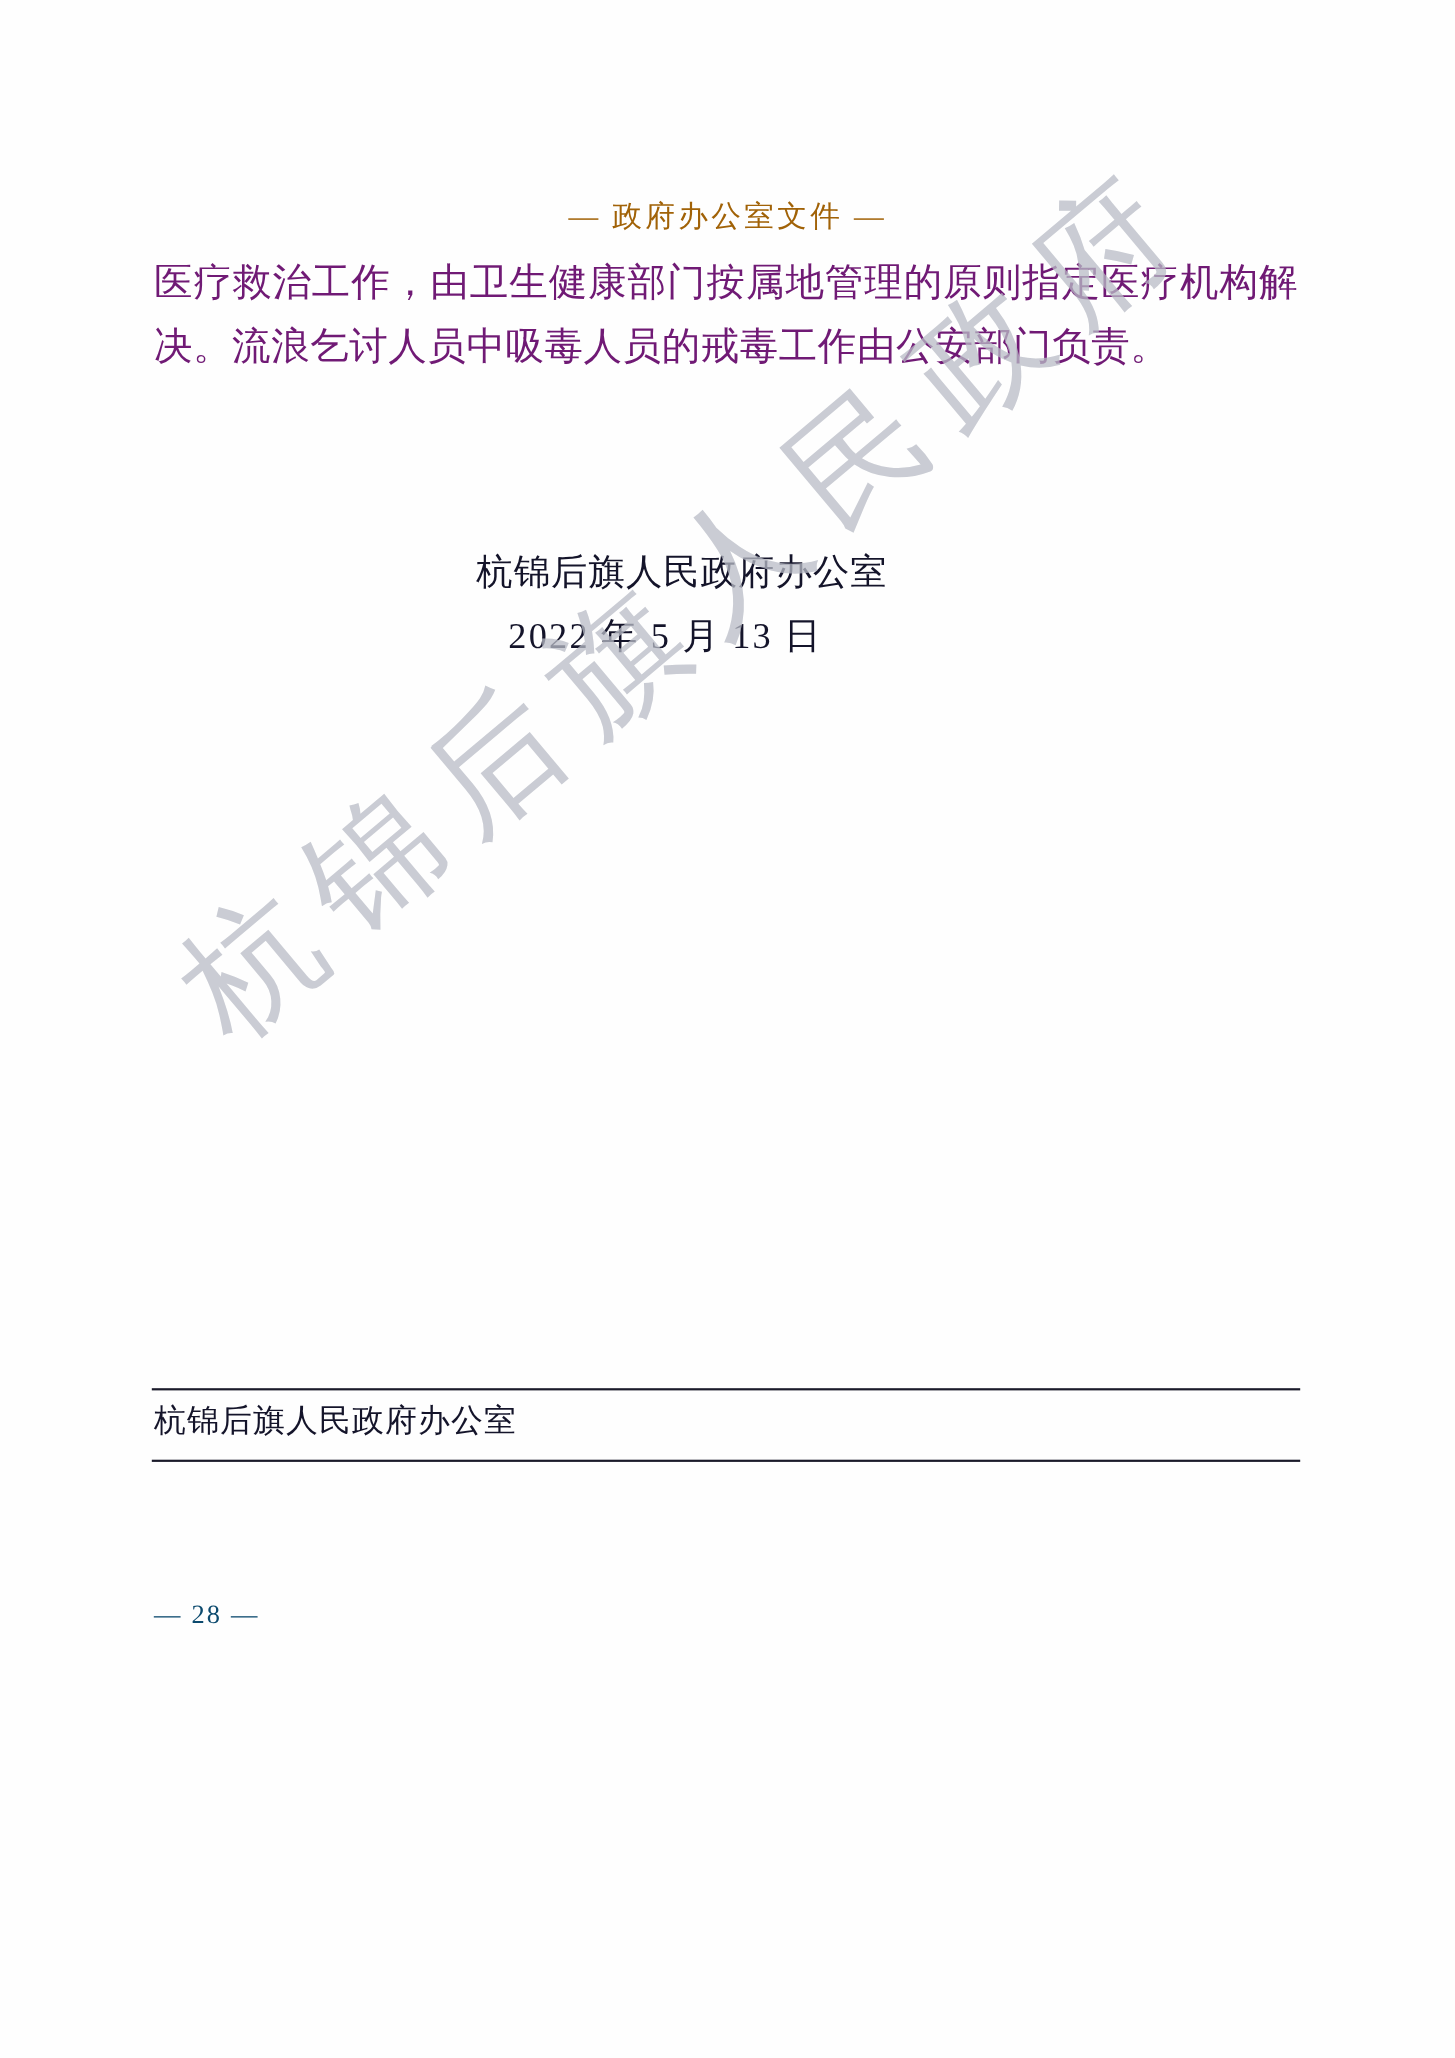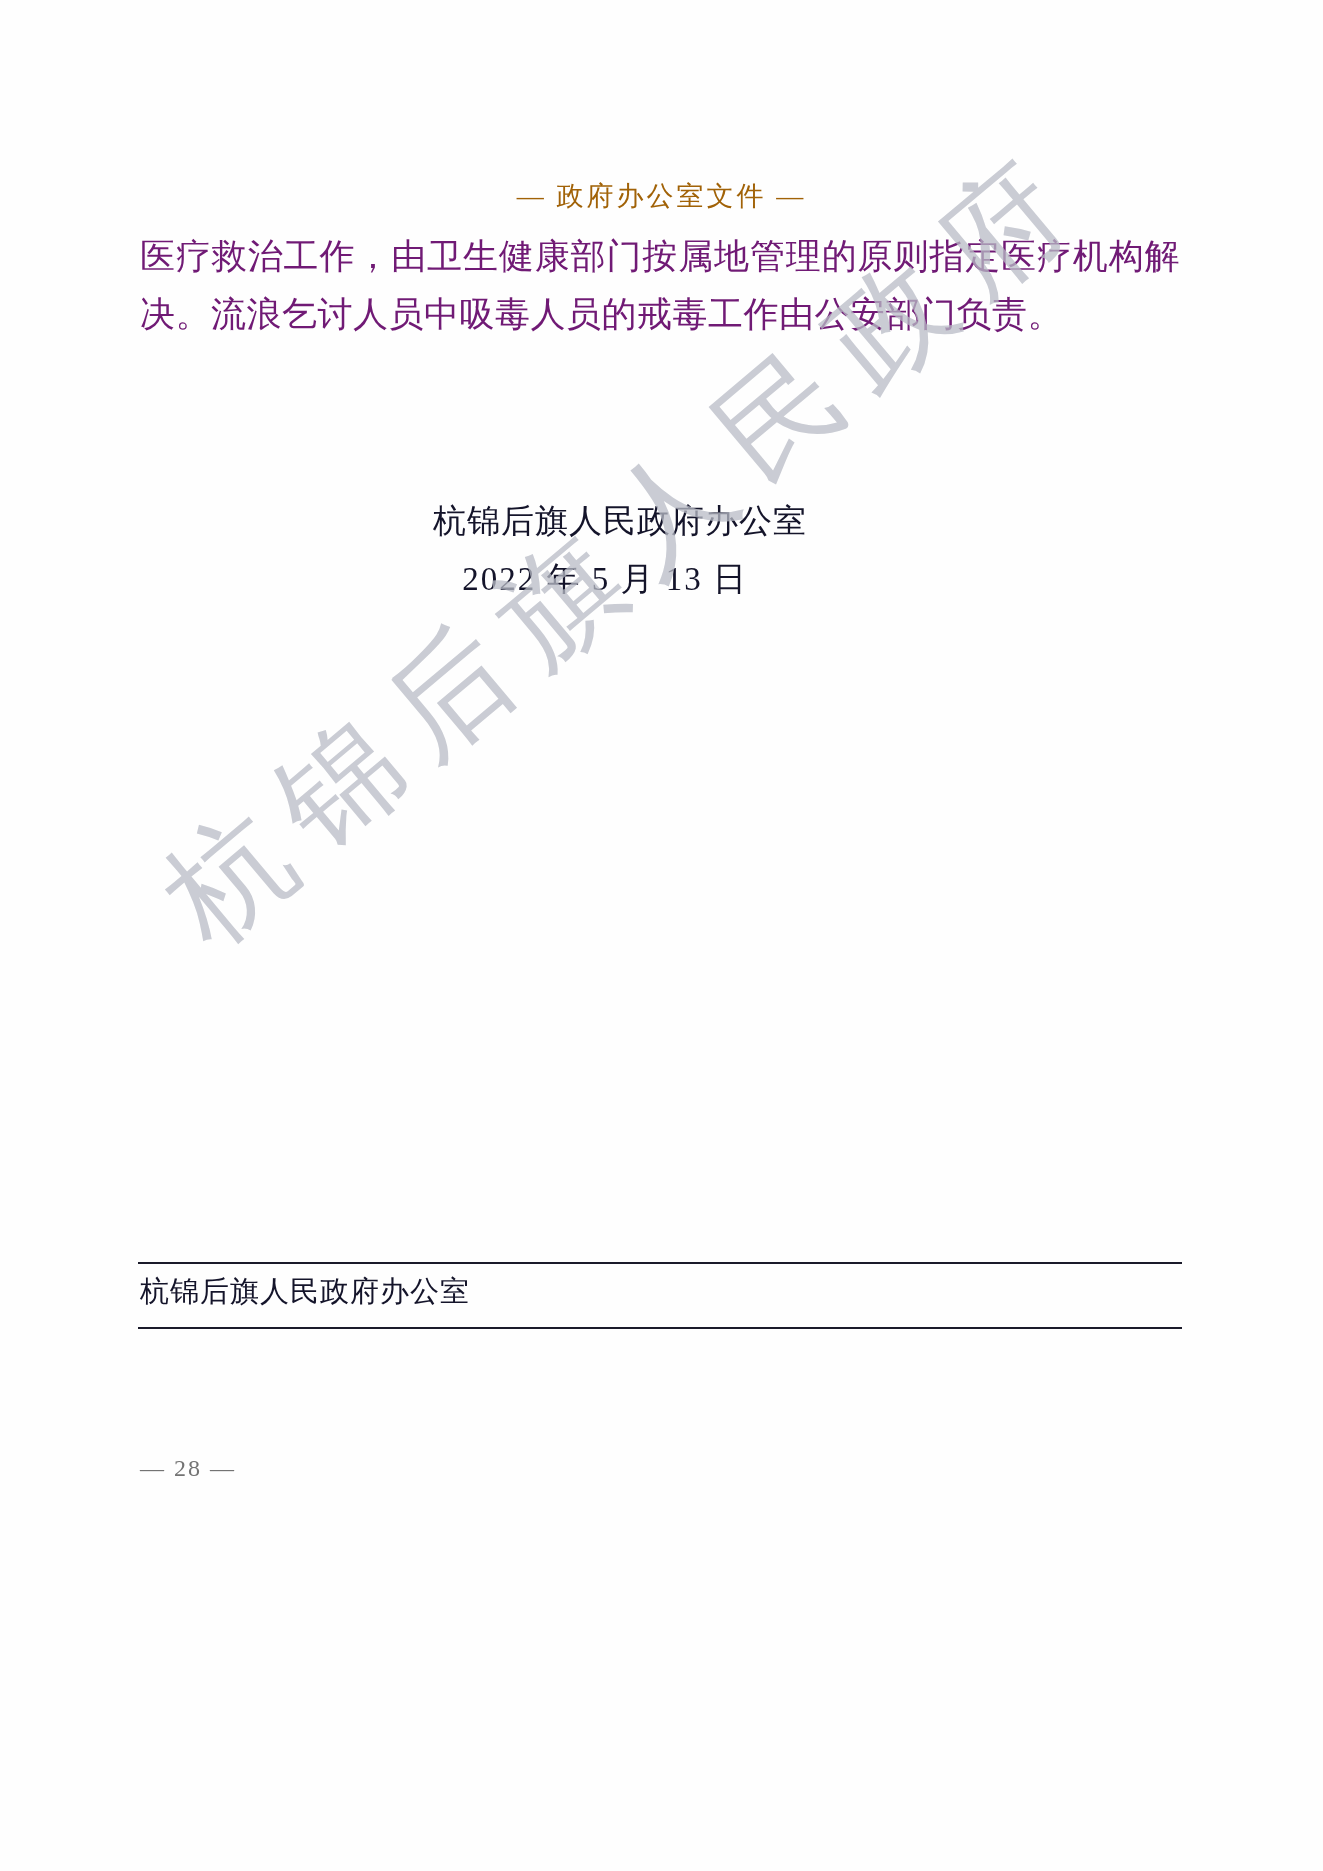--- a/index.html
+++ b/index.html
@@ -124,21 +124,21 @@
   .footer-row .right {
     padding-right: 42px;
   }
 
   .page-number {
     position: absolute;
     left: 140px;
     top: 1455px;
     font-size: 24px;
     letter-spacing: 2px;
-    color: #737373;
+    color: #0c4a6e;
   }
 </style>
 </head>
 <body>
 
 <div class="page">
 
   <div class="doc-header">—  政府办公室文件  —</div>
 
   <div class="body-text">

